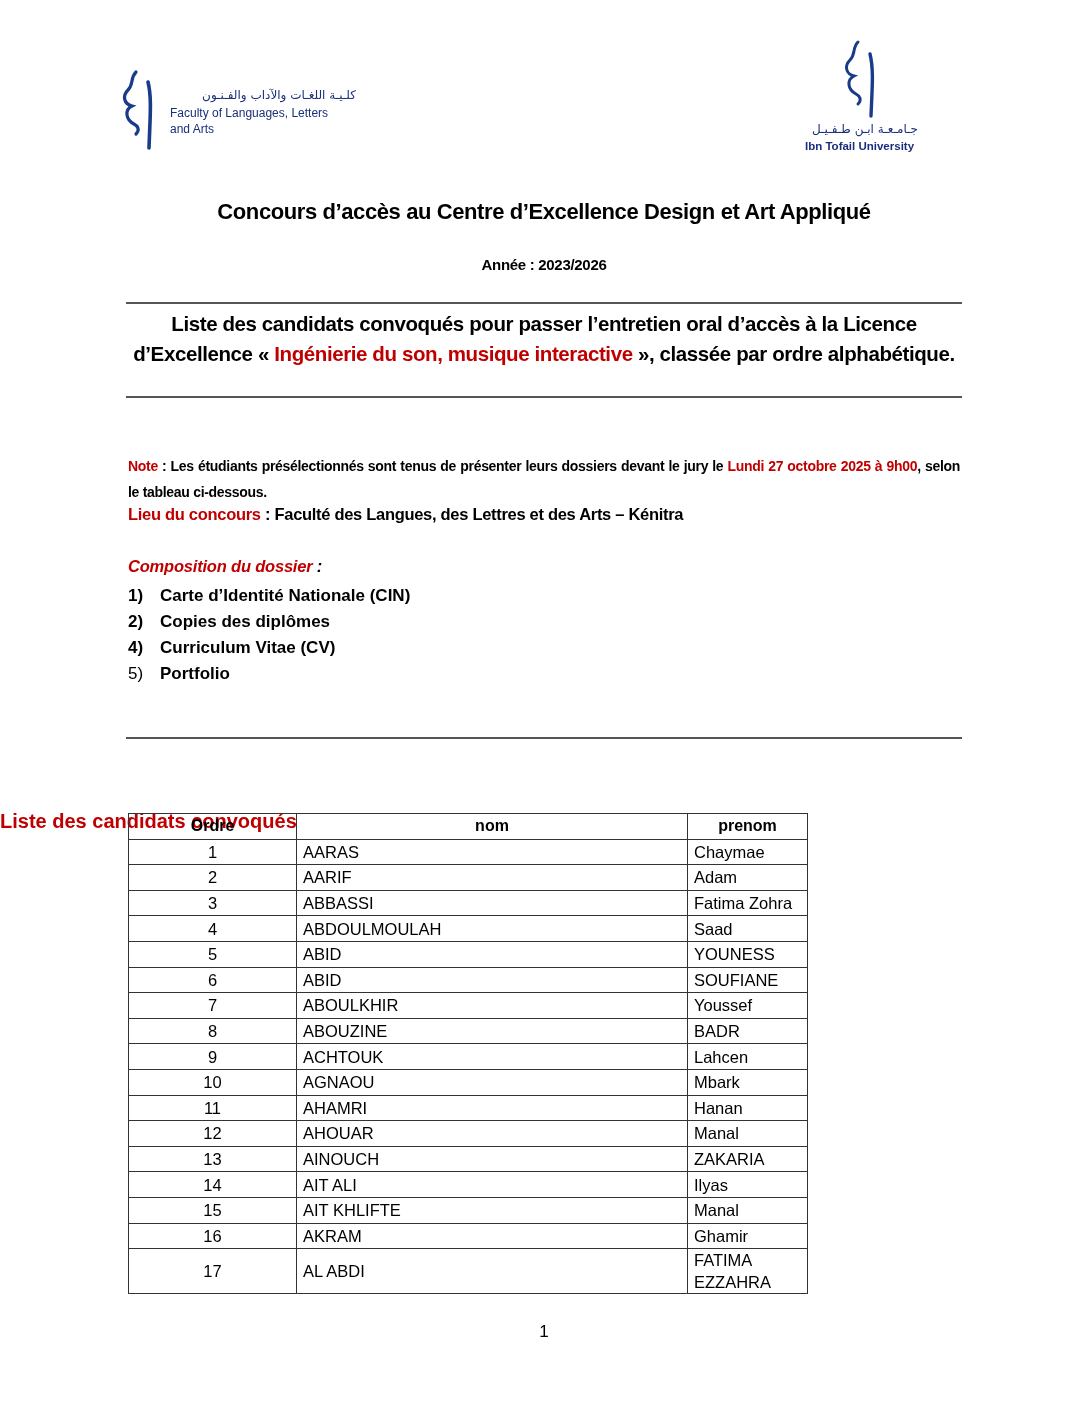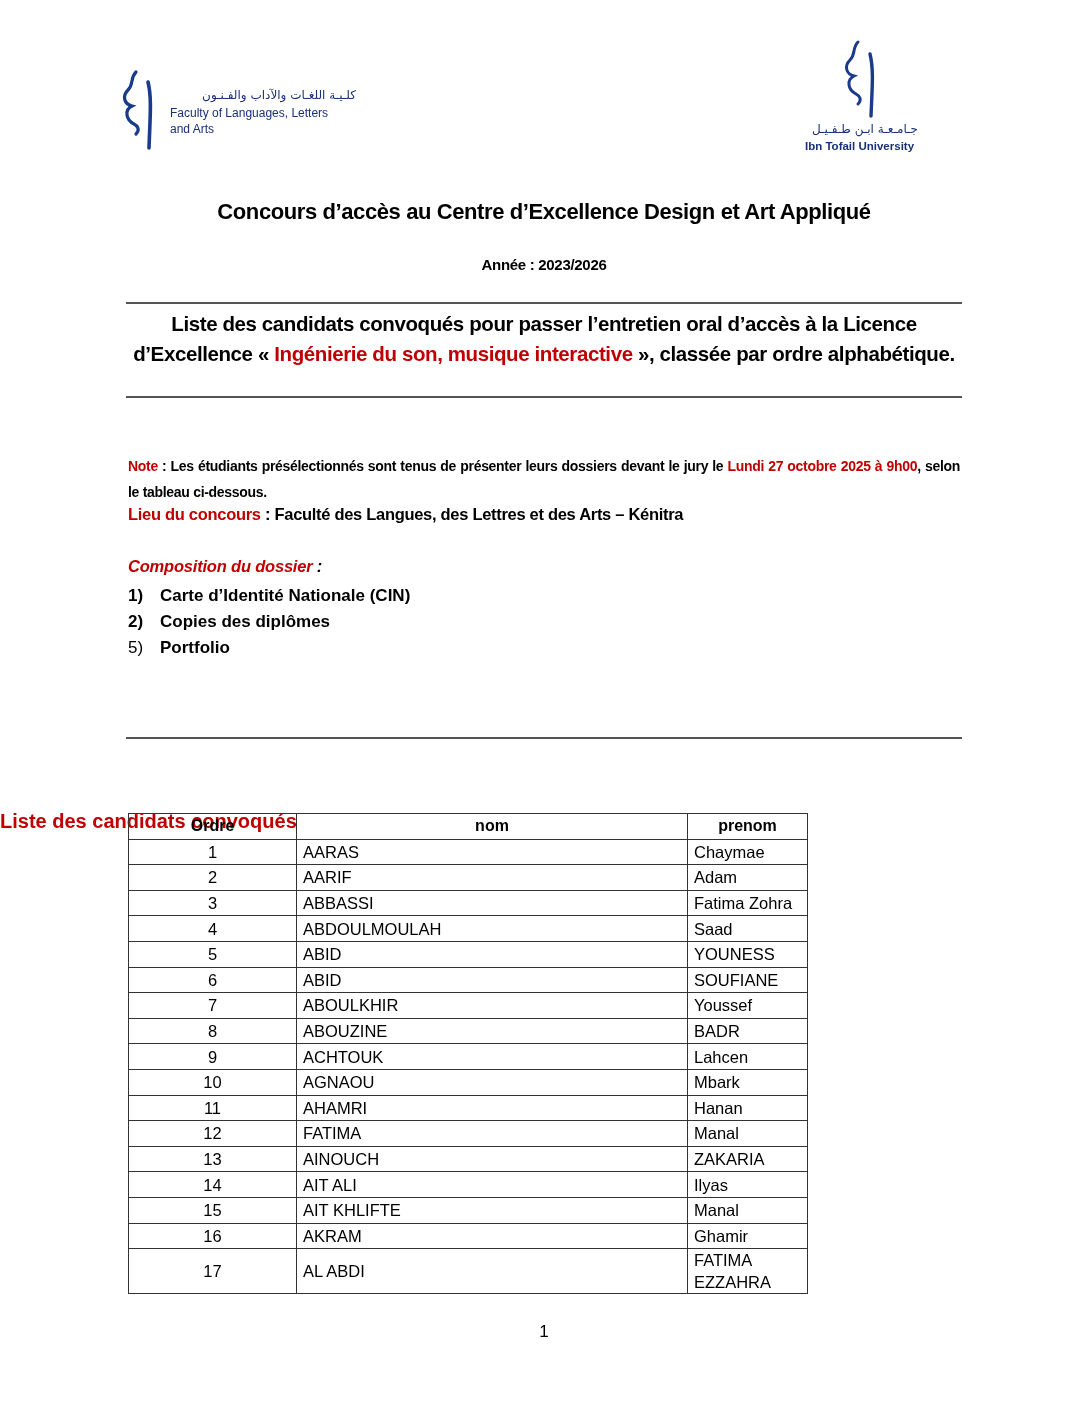--- a/index.html
+++ b/index.html
@@ -70,20 +70,21 @@
   <span class="red">Lieu du concours</span><span> : Faculté des Langues, des Lettres et des Arts – Kénitra</span>
 </div>
 
 <div class="abs compo">
   <span class="red">Composition du dossier</span><span> :</span>
 </div>
 
 <ul class="abs doclist">
   <li><span class="num">1)</span><span>Carte d’Identité Nationale (CIN)</span></li>
   <li><span class="num">2)</span><span>Copies des diplômes</span></li>
+  <li><span class="num">4)</span><span>Curriculum Vitae (CV)</span></li>
   <li><span class="num light">5)</span><span>Portfolio</span></li>
 </ul>
 
 <div class="abs rule" style="top:737px"></div>
 
 <div class="abs table-title">Liste des candidats convoqués</div>
 
 <table class="cands">
   <thead>
     <tr>
@@ -143,21 +144,21 @@
         <td>AGNAOU</td>
         <td>Mbark</td>
       </tr>
       <tr>
         <td class="ordre">11</td>
         <td>AHAMRI</td>
         <td>Hanan</td>
       </tr>
       <tr>
         <td class="ordre">12</td>
-        <td>FATIMA</td>
+        <td>AHOUAR</td>
         <td>Manal</td>
       </tr>
       <tr>
         <td class="ordre">13</td>
         <td>AINOUCH</td>
         <td>ZAKARIA</td>
       </tr>
       <tr>
         <td class="ordre">14</td>
         <td>AIT ALI</td>

